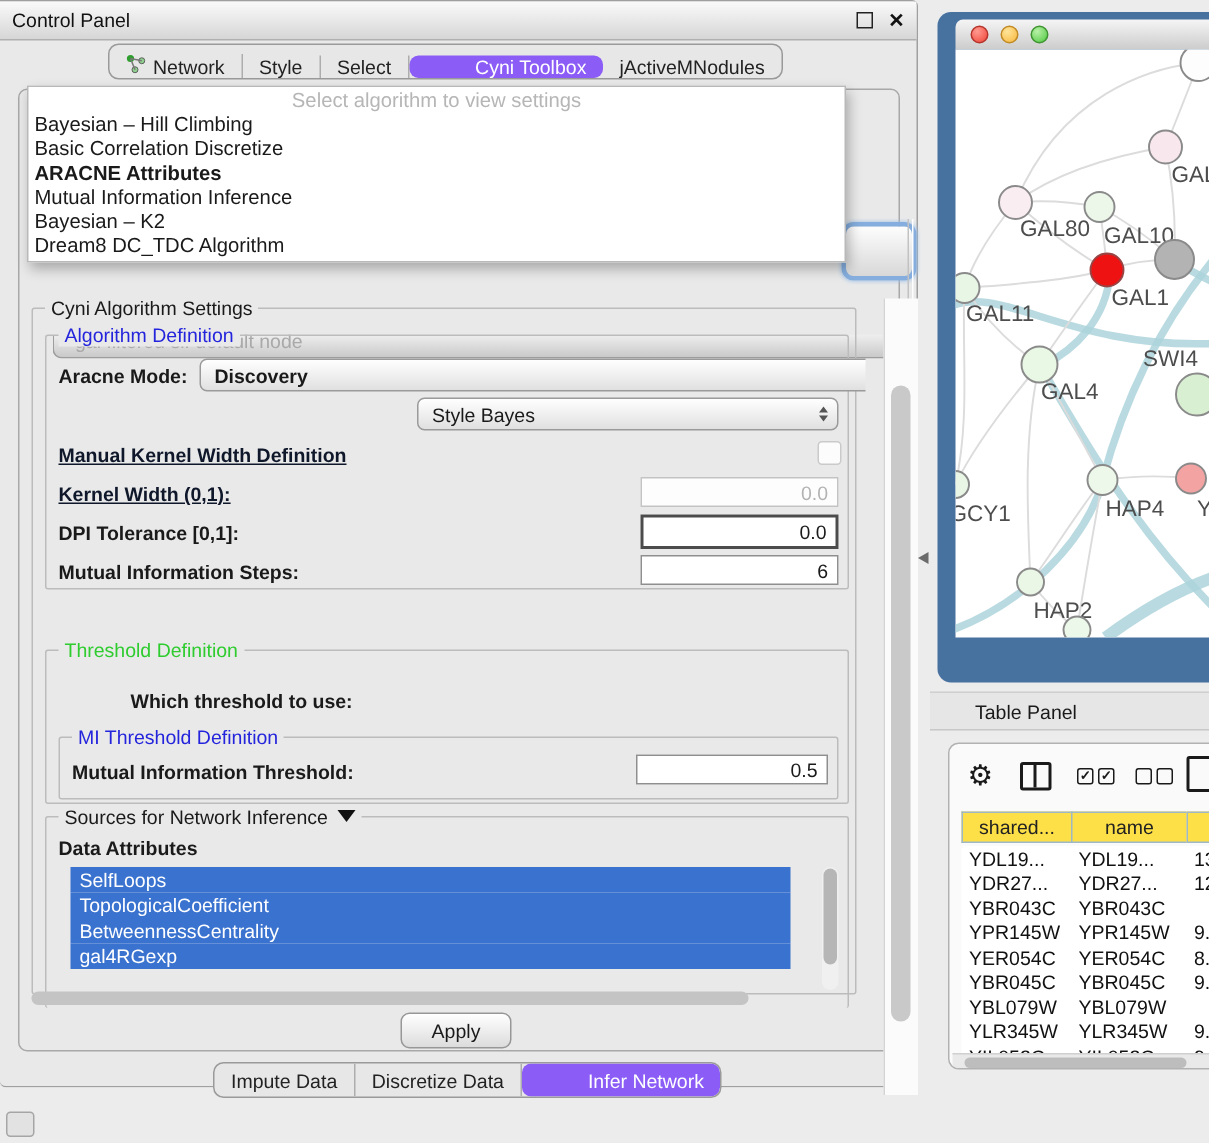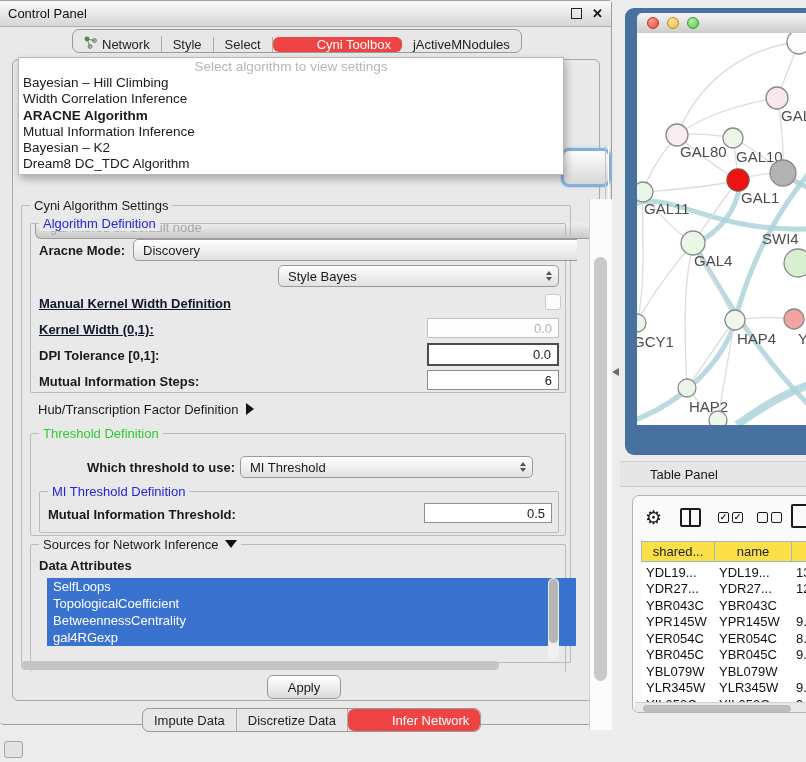--- a/index.html
+++ b/index.html
@@ -10,21 +10,21 @@
   #control-panel{left:0;top:8;width:612px;height:725px;background:#e9e9e9;border:1px solid #9f9f9f;border-left:none;border-radius:0 4px 4px 4px;box-sizing:border-box;}
   #cp-titlebar{left:0;top:0;width:100%;height:26px;background:linear-gradient(#fafafa,#d6d6d6);border-bottom:1px solid #b0b0b0;display:flex;align-items:center;padding:0 8px;box-sizing:border-box;}
   #cp-title{font-size:13px;color:#111;}
   #cp-float{margin-left:auto;width:9px;height:9px;border:1.5px solid #222;margin-right:10px;}
   #cp-close{font-weight:bold;color:#111;font-size:13px;}
 
   
   #top-tabs{left:72px;top:28px;height:22px;display:flex;align-items:flex-end;border:1px solid #9a9a9a;border-radius:7px;background:#e7e7e7;overflow:hidden;}
   .tab{display:flex;align-items:center;padding:0 11px;border-right:1px solid #adadad;color:#222;white-space:nowrap;}
   .tab:last-child{border-right:none;}
-  .tab.selected{background:#ef4444;color:#fff;border-radius:6px;border-right:none;margin:0;padding-left:44px;}
+  .tab.selected{background:#8b5cf6;color:#fff;border-radius:6px;border-right:none;margin:0;padding-left:44px;}
   .tab .net-ic{margin-right:5px;display:inline-block;}
 
   
   #content-panel{left:12px;top:58px;width:588px;height:642px;border:1px solid #a8a8a8;border-radius:6px;background:#e9e9e9;box-sizing:border-box;}
   #hidden-combo-focus{left:548px;top:88px;width:44px;height:33px;border:3px solid #85aede;border-radius:8px;background:linear-gradient(#fdfdfd,#d8d8d8);box-shadow:0 0 3px #9cc0e8;}
   #hidden-etch{left:592px;top:86px;width:2px;height:96px;border-left:1px solid #c2c2c2;border-right:1px solid #fdfdfd;}
   #hidden-combo-sliver{left:22px;top:163px;width:570px;height:16px;border:1px solid #9d9d9d;border-top:none;border-radius:0 0 6px 6px;background:linear-gradient(#efefef,#c9c9c9);overflow:hidden;color:#a9a9a9;box-sizing:border-box;padding-left:14px;line-height:10px;font-size:13px;}
 
   
   .tb{position:absolute;border:1px solid #bcbcbc;border-radius:2px;box-sizing:border-box;padding-left:32px;}
@@ -152,21 +152,21 @@
 
       <div class="abs" style="left:4px;top:139px;width:560px;height:473px;overflow:hidden;">
 
         <div class="tb" id="grp-cyni" style="left:4px;top:6px;width:550px;height:458px;">
           <span class="tb-title">Cyni Algorithm Settings</span>
 
           <div class="tb" style="left:8px;top:17px;width:536px;height:170px;">
             <span class="tb-title t-blue">Algorithm Definition</span>
 
             <span class="lbl" style="left:8px;top:19px;">Aracne Mode:</span>
-            <div class="combo" style="left:102px;top:15px;width:512px;">
+            <div class="combo" style="left:102px;top:15px;width:512px;font-weight:bold;">
               <span>Discovery</span>
               <span class="arrows">
                   <i class="up"></i>
                   <i class="dn"></i>
                 </span>
             </div>
 
             <div class="combo" style="left:247px;top:41px;width:281px;">
               <span>Style Bayes</span>
               <span class="arrows">
@@ -187,49 +187,39 @@
             <div class="field focus" style="left:396px;top:119px;width:132px;height:23px;">
               <span>0.0</span>
             </div>
 
             <span class="lbl" style="left:8px;top:150px;">Mutual Information Steps:</span>
             <div class="field" style="left:396px;top:146px;width:132px;height:20px;">
               <span>6</span>
             </div>
           </div>
 
-          <div class="abs" style="left:16px;top:196px;">
-            <span>Hub/Transcription Factor Definition</span><span class="tri-right"></span>
-          </div>
 
           <div class="tb" style="left:8px;top:227px;width:536px;height:103px;">
             <span class="tb-title t-green">Threshold Definition</span>
 
             <span class="lbl" style="left:56px;top:26px;">Which threshold to use:</span>
-            <div class="combo" style="left:209px;top:22px;width:293px;">
-              <span>MI Threshold</span>
-              <span class="arrows">
-                  <i class="up"></i>
-                  <i class="dn"></i>
-                </span>
-            </div>
 
             <div class="tb" style="left:8px;top:57px;width:520px;height:42px;">
               <span class="tb-title t-blue">MI Threshold Definition</span>
               <span class="lbl" style="left:8px;top:15px;">Mutual Information Threshold:</span>
               <div class="field" style="left:384px;top:11px;width:128px;height:20px;">
                 <span>0.5</span>
               </div>
             </div>
           </div>
 
           <div class="tb" style="left:8px;top:338px;width:536px;height:128px;border-bottom:none;">
             <span class="tb-title"><span>Sources for Network Inference</span><span class="tri-down"></span></span>
             <span class="lbl" style="left:8px;top:13px;">Data Attributes</span>
-            <div id="src-list" style="left:16px;top:33px;width:529px;">
+            <div id="src-list" style="left:16px;top:33px;width:480px;">
                 <div class="src-item">SelfLoops</div>
                 <div class="src-item">TopologicalCoefficient</div>
                 <div class="src-item">BetweennessCentrality</div>
                 <div class="src-item">gal4RGexp</div>
               </div>
             <div id="src-scrollbar" style="left:517px;top:33px;height:82px;">
                 <div class="thumb"></div>
               </div>
           </div>
         </div>
@@ -256,22 +246,22 @@
       <div class="tab selected">
           <span>Infer Network</span>
         </div>
     </div>
   </div>
 
   <div id="algo-popup" class="abs">
     <div id="algo-placeholder">Select algorithm to view settings</div>
     <div id="algo-list">
         <div class="popup-item">Bayesian – Hill Climbing</div>
-        <div class="popup-item">Width Correlation Inference</div>
-        <div class="popup-item selected">ARACNE Algorithm</div>
+        <div class="popup-item">Basic Correlation Discretize</div>
+        <div class="popup-item selected">ARACNE Attributes</div>
         <div class="popup-item">Mutual Information Inference</div>
         <div class="popup-item">Bayesian – K2</div>
         <div class="popup-item">Dream8 DC_TDC Algorithm</div>
       </div>
   </div>
 
   <div id="mini-btn" class="abs"></div>
 
   <div id="net-window" class="abs">
     <div id="net-titlebar">

